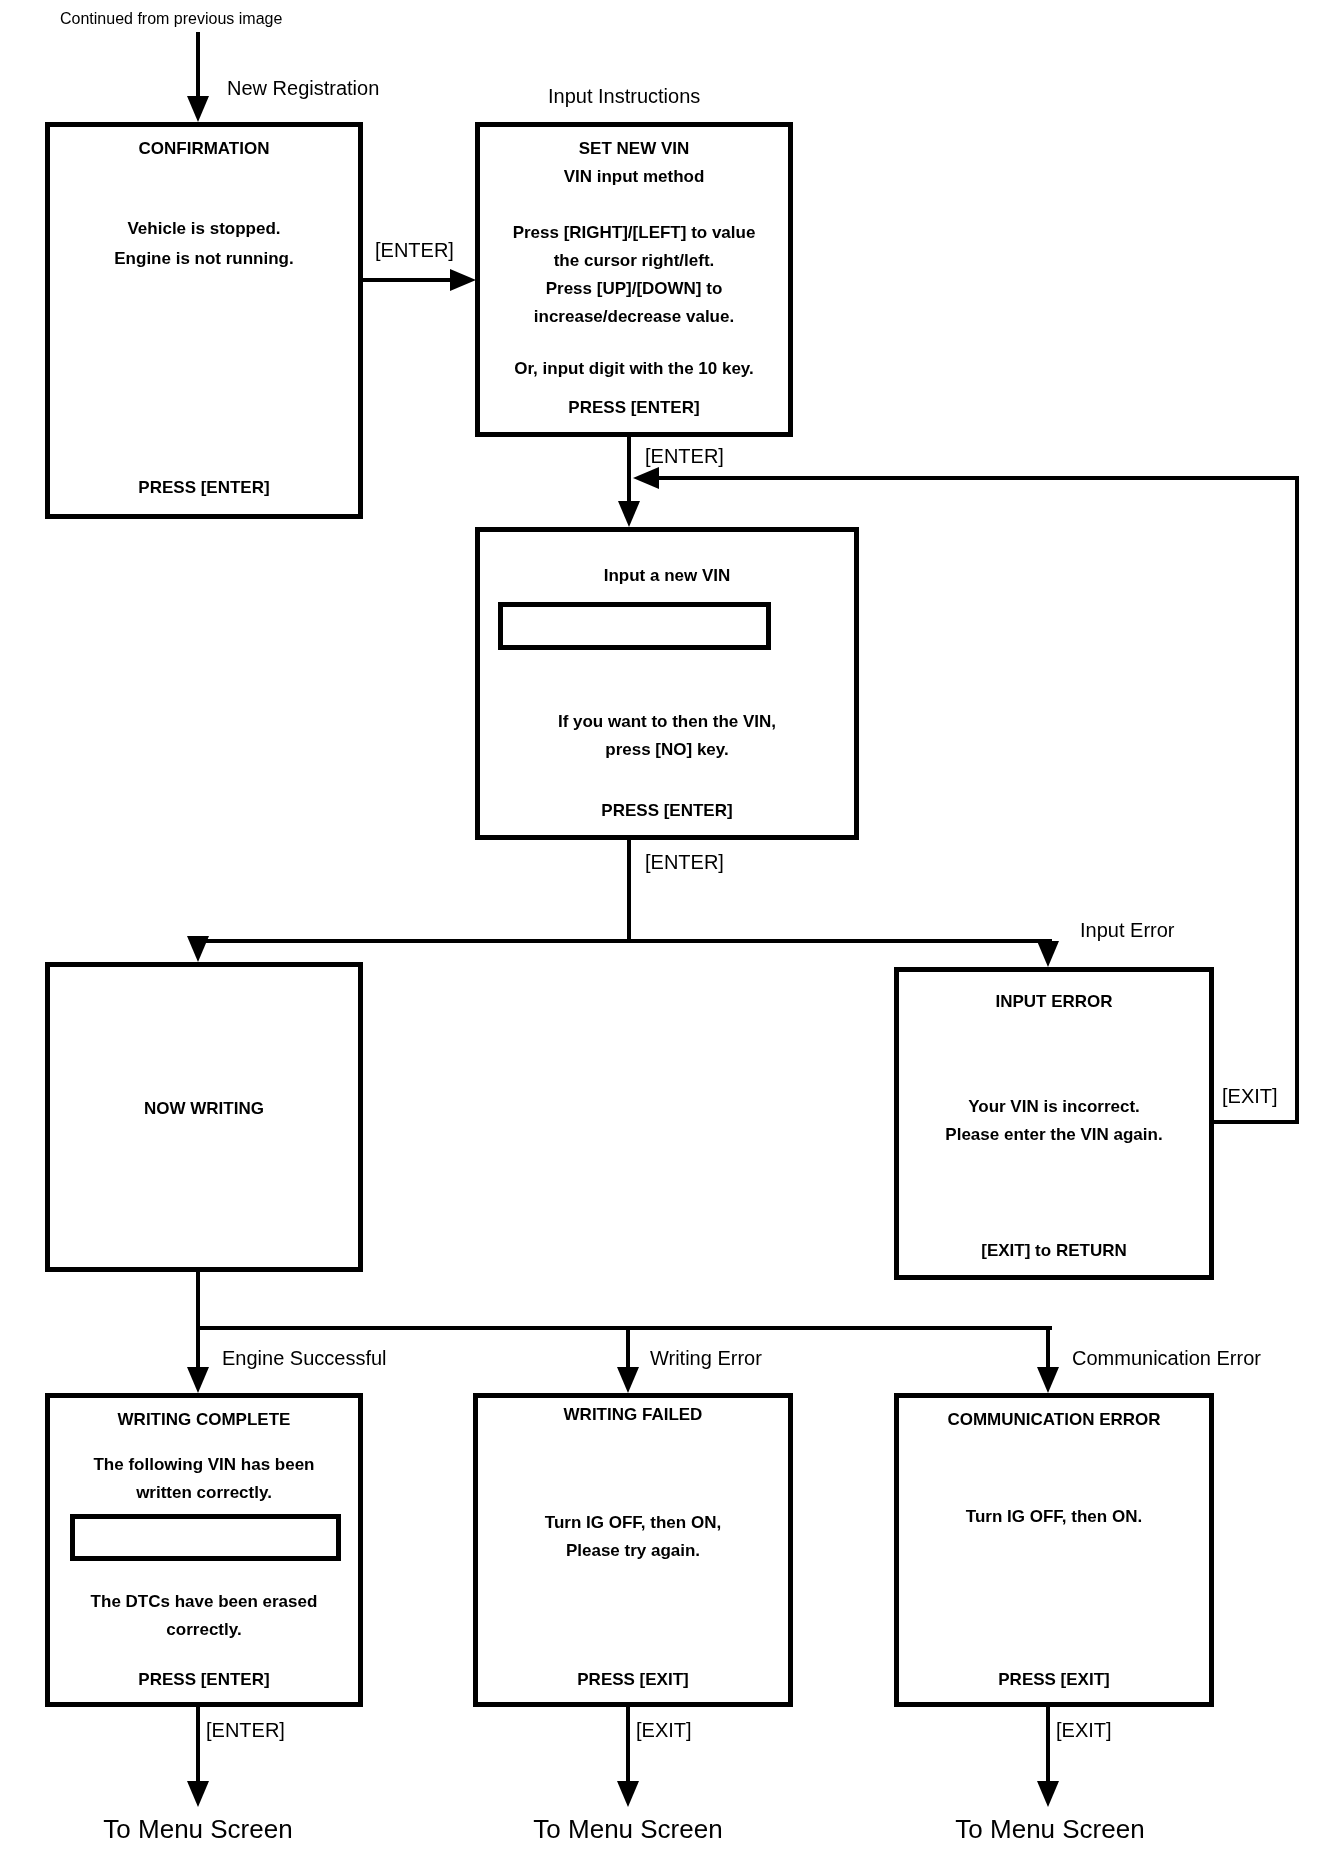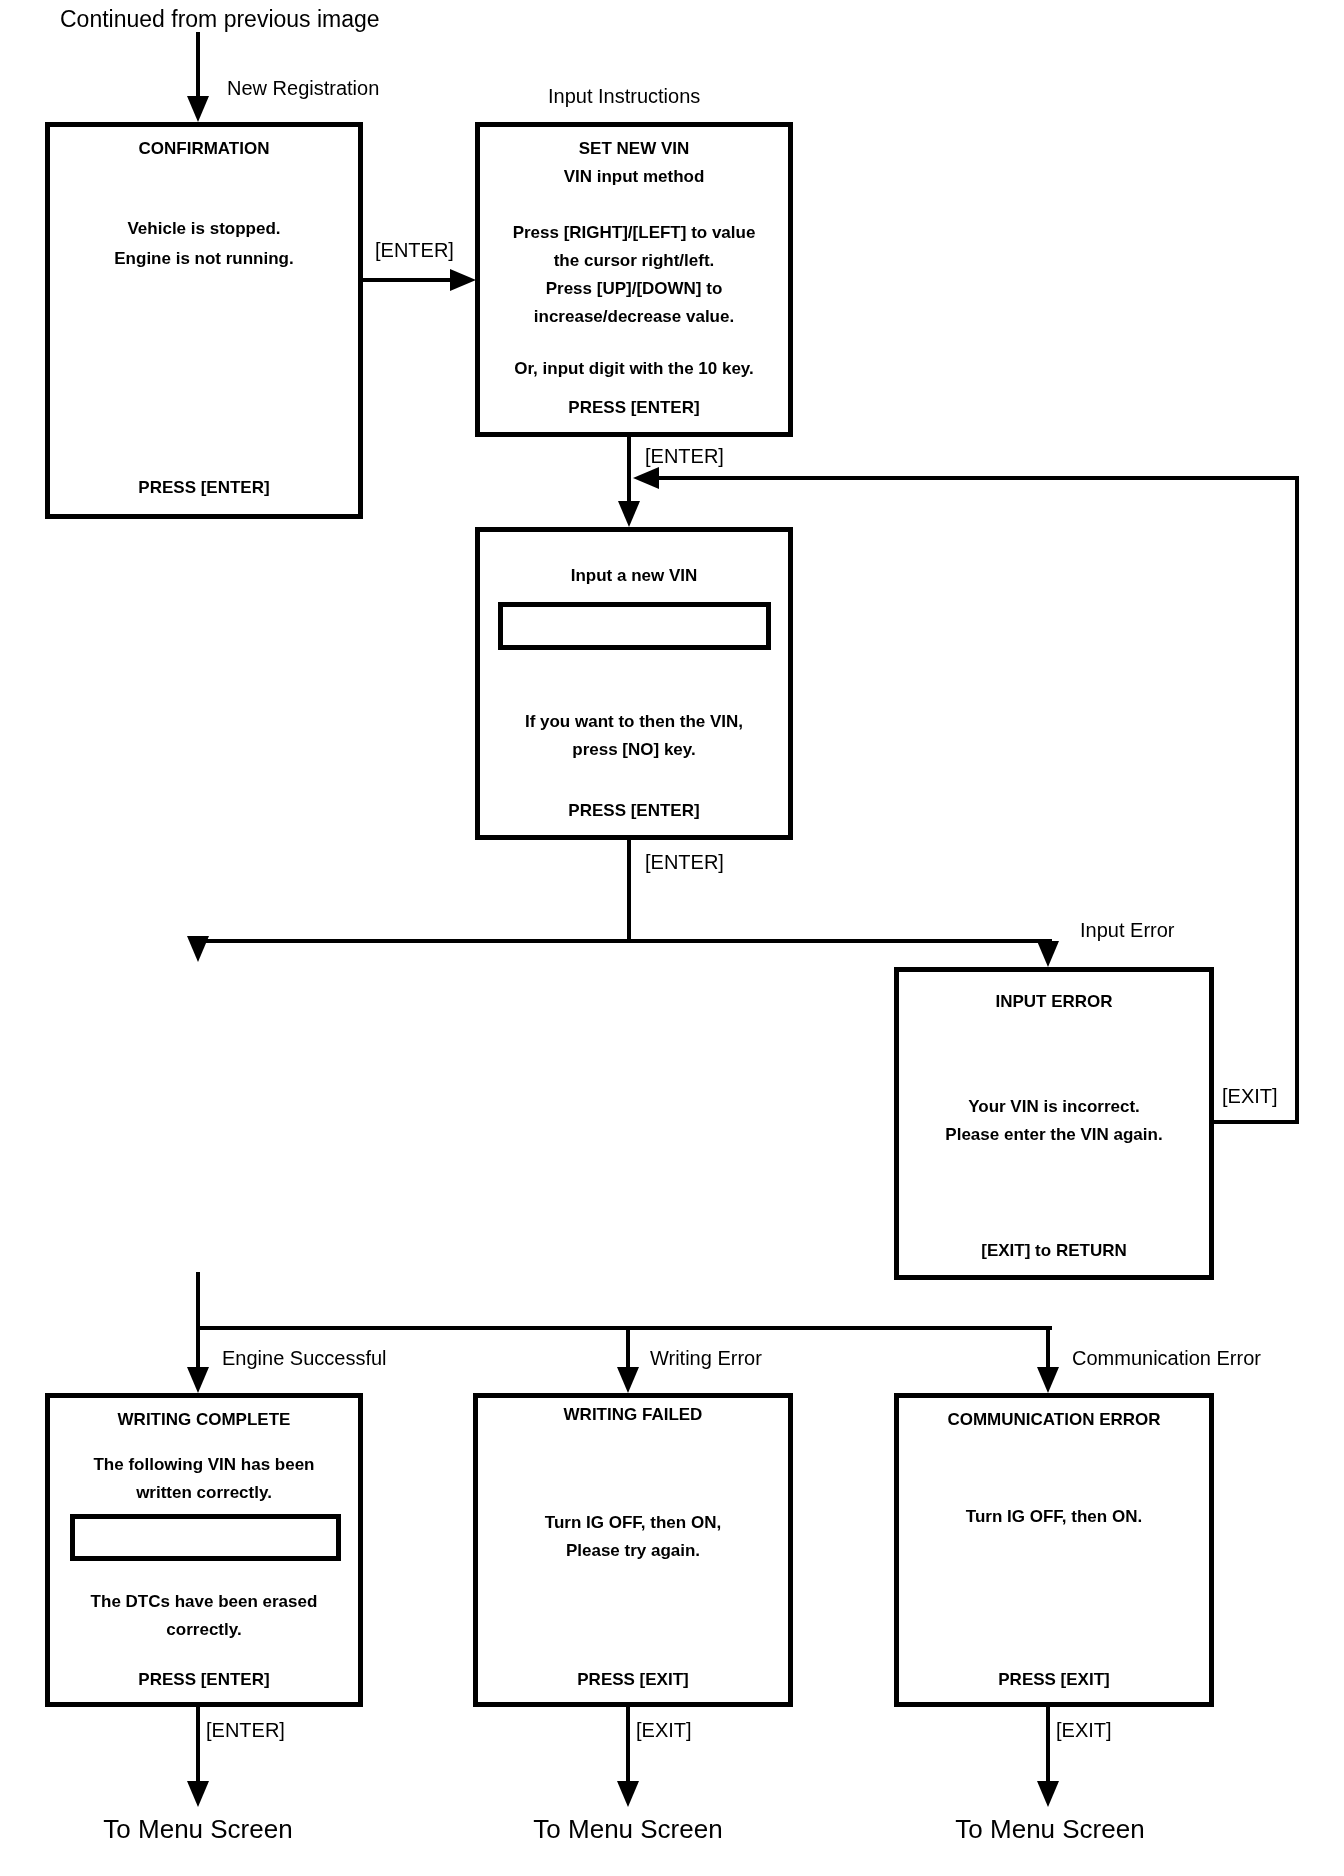--- a/index.html
+++ b/index.html
@@ -15,21 +15,21 @@
   .hl{position:absolute;height:4px;background:#000;}
   
   .ah-d{position:absolute;width:0;height:0;border-left:11px solid transparent;
         border-right:11px solid transparent;border-top:26px solid #000;}
   .ah-r{position:absolute;width:0;height:0;border-top:11px solid transparent;
         border-bottom:11px solid transparent;border-left:26px solid #000;}
   .ah-l{position:absolute;width:0;height:0;border-top:11px solid transparent;
         border-bottom:11px solid transparent;border-right:26px solid #000;}
   
   .lbl{position:absolute;font-size:20px;line-height:24px;white-space:nowrap;}
-  .lbl-big{position:absolute;font-size:23px;line-height:26px;white-space:nowrap;}
+  .lbl-big{position:absolute;font-size:16px;line-height:26px;white-space:nowrap;}
   .lbl-menu{position:absolute;font-size:26px;line-height:30px;white-space:nowrap;
             transform:translateX(-50%);}
 </style>
 </head>
 <body>
 
 <div class="canvas">
 
   <div class="lbl-big" style="left:60px;top:6px">Continued from previous image</div>
   <div class="vl" style="left:196px;top:32px;height:66px"></div>
@@ -59,36 +59,39 @@
     <div class="ln" style="bottom:10px">PRESS [ENTER]</div>
   </div>
 
   <div class="vl" style="left:627px;top:437px;height:64px"></div>
   <div class="lbl" style="left:645px;top:444px">[ENTER]</div>
   <div class="ah-d" style="left:618px;top:501px"></div>
   <div class="ah-l" style="left:633px;top:467px"></div>
   <div class="hl" style="left:657px;top:476px;width:642px"></div>
   <div class="vl" style="left:1295px;top:476px;height:648px"></div>
 
-  <div class="screen" style="left:475px;top:527px;width:318px;height:313px">
+  <div class="screen" style="left:475px;top:527px;width:384px;height:313px">
     <div class="ln" style="top:30px">Input a new VIN</div>
     <div class="vin" style="left:18px;top:70px;width:273px;height:48px"></div>
     <div class="ln" style="top:176px">If you want to then the VIN,</div>
     <div class="ln" style="top:204px">press [NO] key.</div>
     <div class="ln" style="bottom:10px">PRESS [ENTER]</div>
   </div>
 
   <div class="vl" style="left:627px;top:840px;height:101px"></div>
   <div class="lbl" style="left:645px;top:850px">[ENTER]</div>
   <div class="hl" style="left:196px;top:939px;width:856px"></div>
   <div class="ah-d" style="left:187px;top:936px"></div>
   <div class="vl" style="left:1046px;top:939px;height:8px"></div>
   <div class="ah-d" style="left:1037px;top:941px"></div>
   <div class="lbl" style="left:1080px;top:918px">Input Error</div>
 
+  <div class="screen" style="left:45px;top:962px;width:318px;height:310px">
+    <div class="ln" style="top:128px">NOW WRITING</div>
+  </div>
 
   <div class="screen" style="left:894px;top:967px;width:320px;height:313px">
     <div class="ln" style="top:16px">INPUT ERROR</div>
     <div class="ln" style="top:121px">Your VIN is incorrect.</div>
     <div class="ln" style="top:149px">Please enter the VIN again.</div>
     <div class="ln" style="bottom:10px">[EXIT] to RETURN</div>
   </div>
 
   <div class="lbl" style="left:1222px;top:1084px">[EXIT]</div>
   <div class="hl" style="left:1213px;top:1120px;width:86px"></div>

